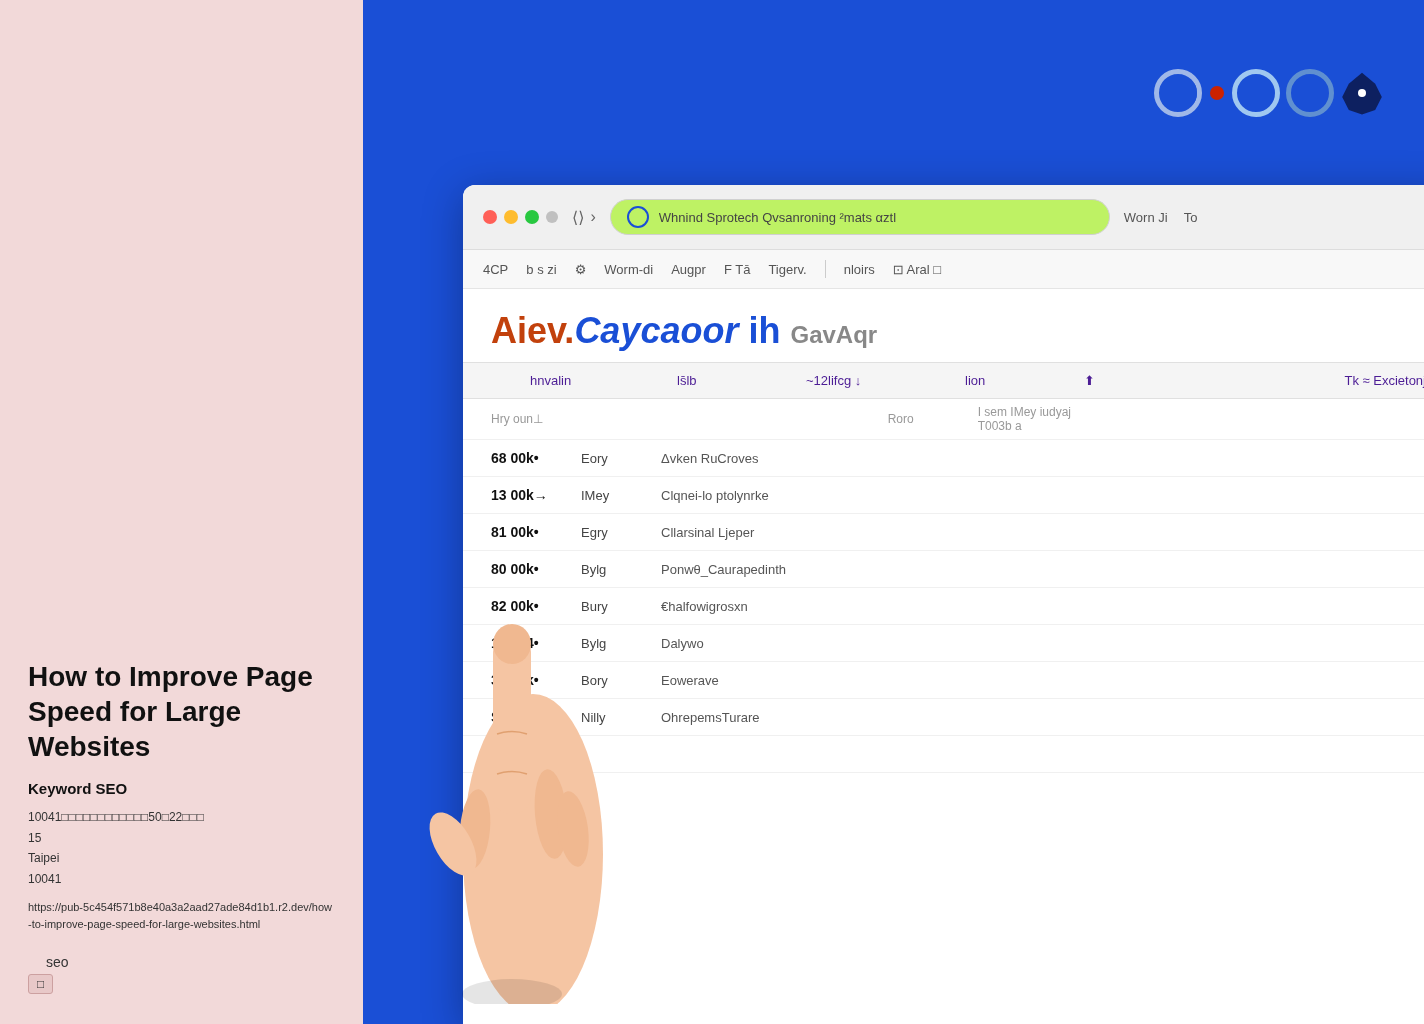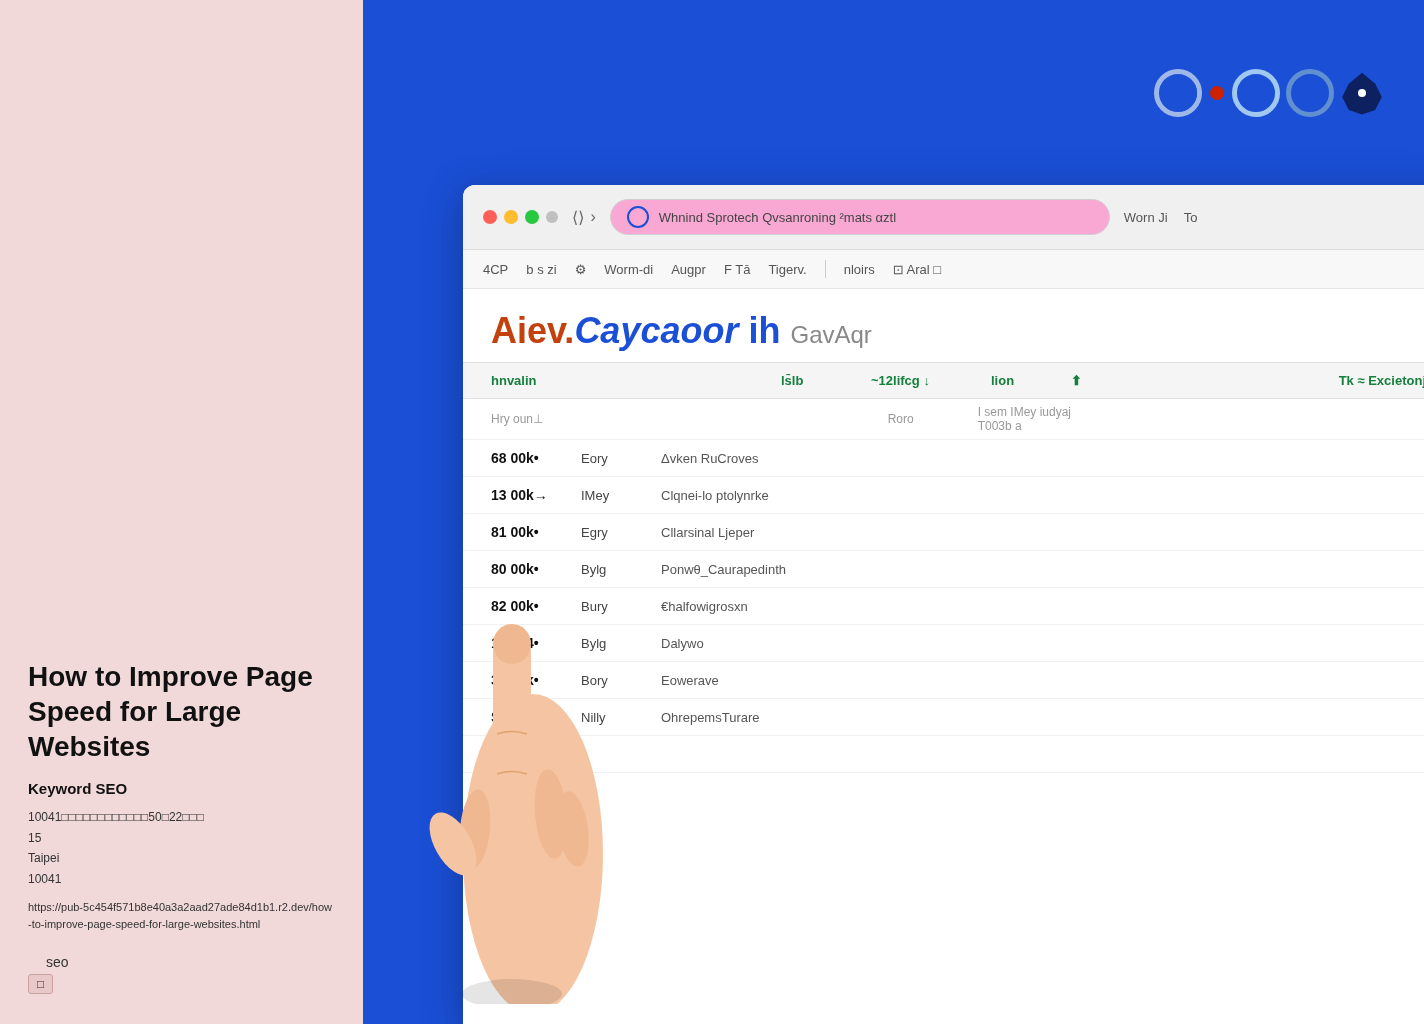--- a/index.html
+++ b/index.html
@@ -122,21 +122,21 @@
 
     .browser-nav {
       display: flex;
       gap: 6px;
       align-items: center;
       color: #666;
       font-size: 15px;
     }
     .address-bar {
       flex: 1;
-      background: #f9a8d4;
+      background: #bef264;
       border: 1.5px solid #d0d0d0;
       border-radius: 20px;
       padding: 6px 16px;
       display: flex;
       align-items: center;
       gap: 10px;
       max-width: 500px;
     }
     .address-circle {
       width: 22px;
@@ -210,22 +210,23 @@
       display: flex;
       align-items: center;
       background: #f5f5f5;
       border-top: 1px solid #e0e0e0;
       border-bottom: 1px solid #e0e0e0;
       padding: 10px 28px;
       gap: 0;
     }
     .th {
       font-size: 13px;
-      color: #15803d;
-      font-weight: 700;
+      color: #4c1d95;
+      font-weight: 400;
+      margin-left: 39px;
     }
     .th-keyword { flex: 2; }
     .th-volume { width: 90px; }
     .th-trend { width: 120px; }
     .th-intent { width: 80px; }
     .th-sort { width: 50px; }
     .th-extra { flex: 1; }
     .th-actions { width: 160px; text-align: right; }
 
     .table-row-sub {
@@ -352,21 +353,21 @@
       <div class="toolbar-divider"></div>
       <span class="toolbar-item">nloirs</span>
       <span class="toolbar-item">⊡ Aral □</span>
     </div>
 
     <div class="browser-content">
 
       <div class="page-header">
         <div class="page-title-browser">
           <span style="color:#c2410c;">Aiev.</span><span style="color:#1a4fd6;font-style:italic;">Caycaoor</span> <span style="color:#1a4fd6;">ih</span>
-          <span style="color:#888;font-size:24px;font-weight:400;">  GavAqr</span>
+          <span style="color:#888;font-size:24px;font-weight:700;">  GavAqr</span>
         </div>
       </div>
 
       <div class="data-table-area">
 
         <div class="table-header-row">
           <div class="th th-keyword">hnvalin</div>
           <div class="th th-volume">ls̄lb</div>
           <div class="th th-trend">~12lifcg ↓</div>
           <div class="th th-intent">lion</div>

